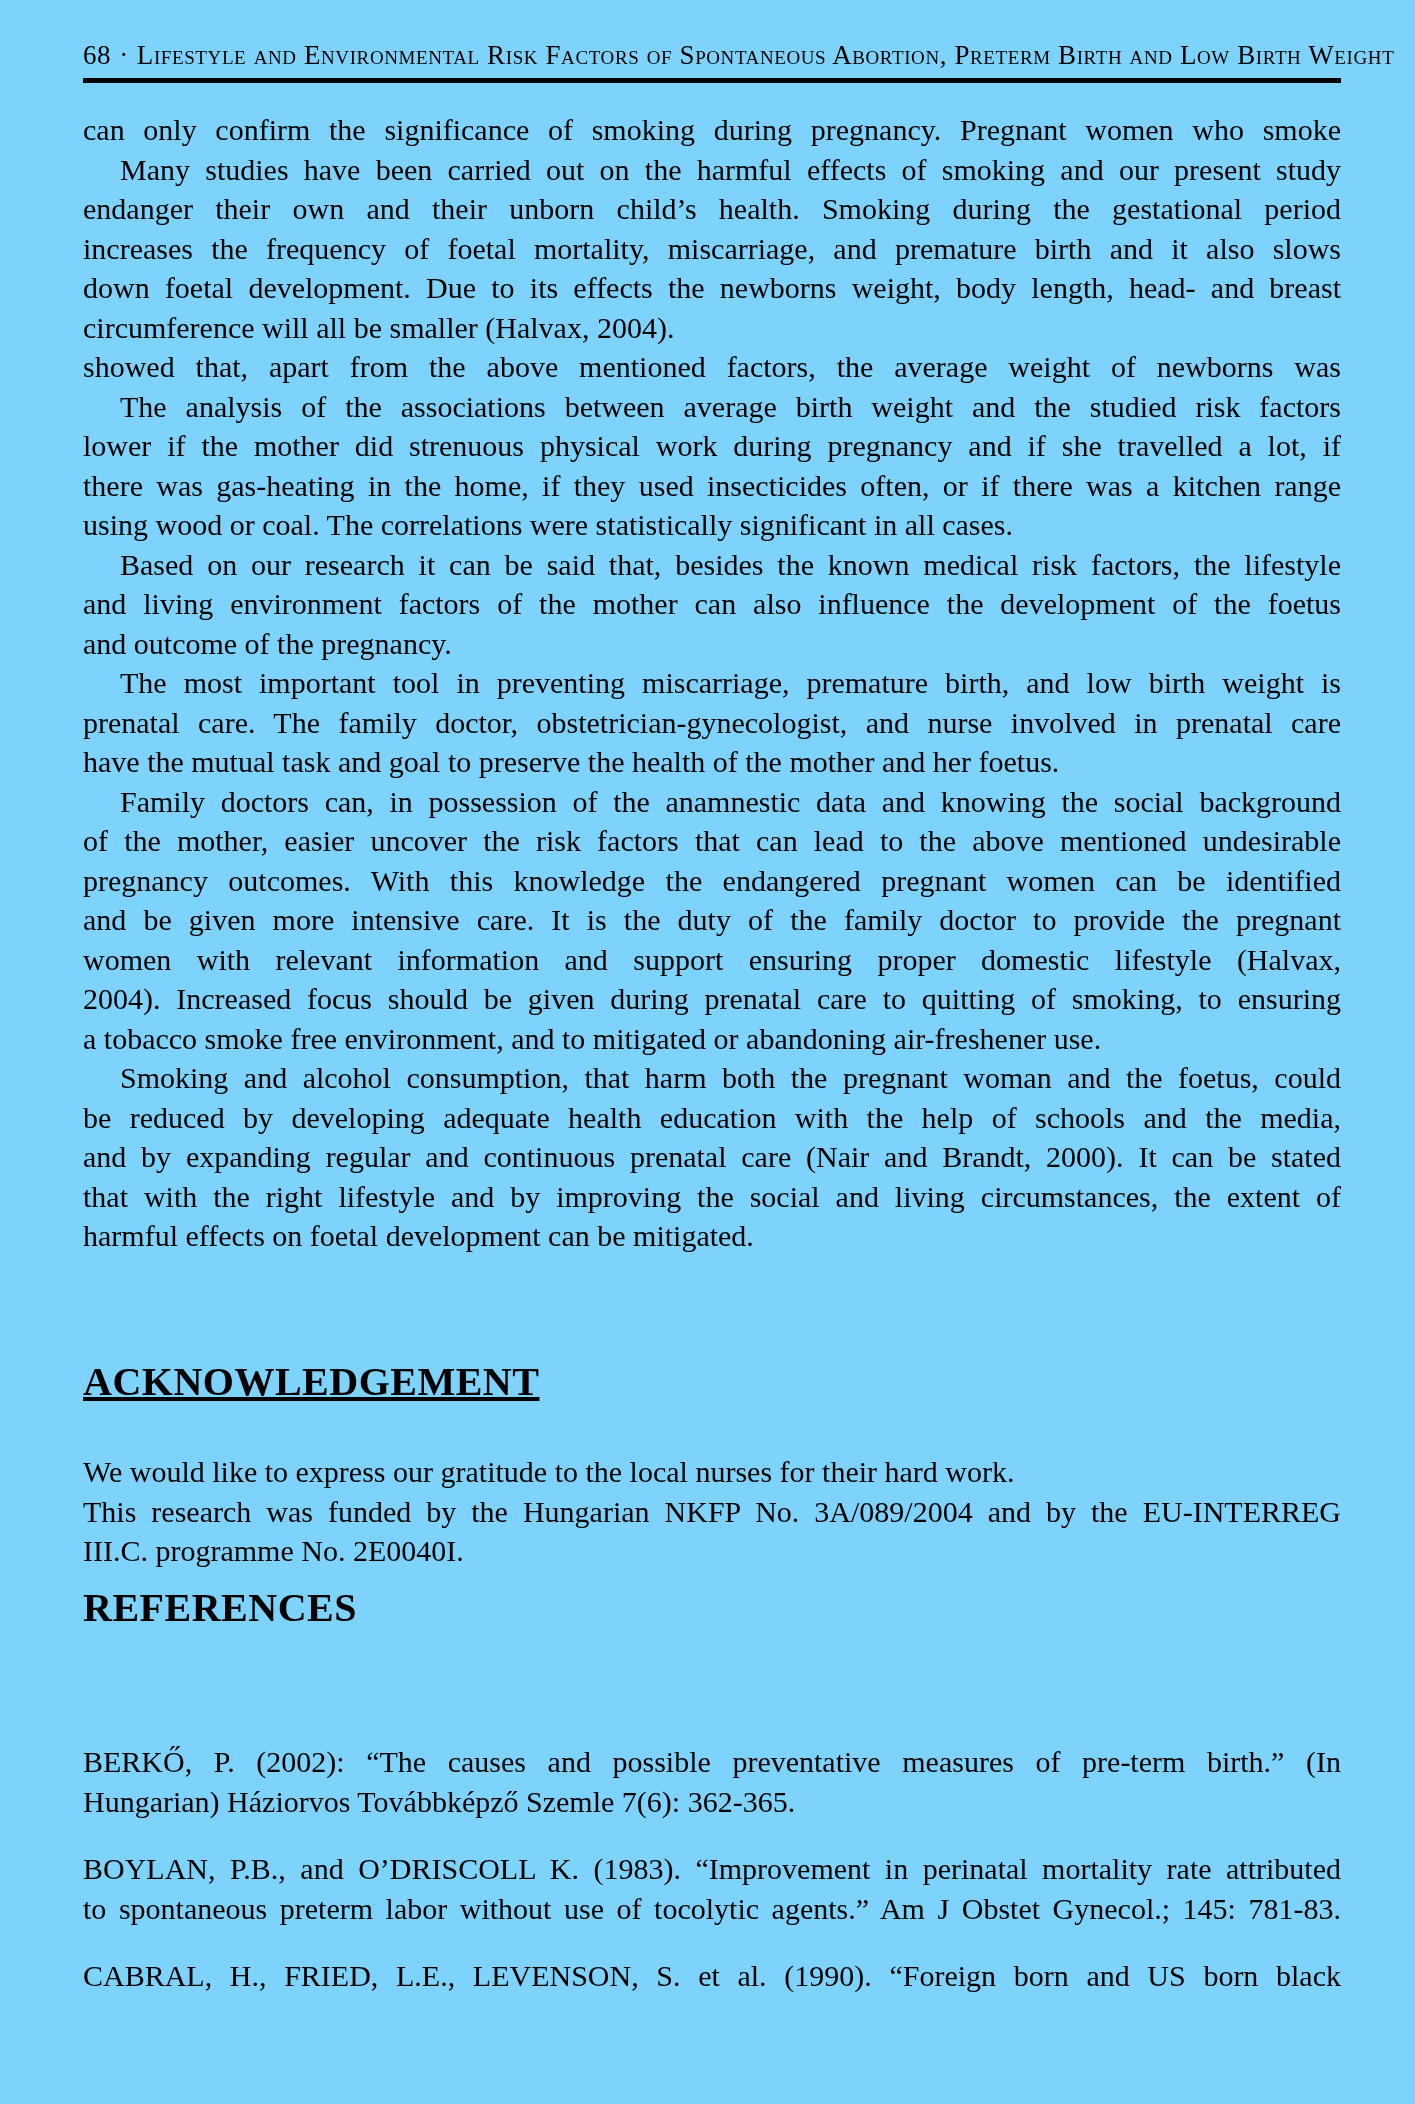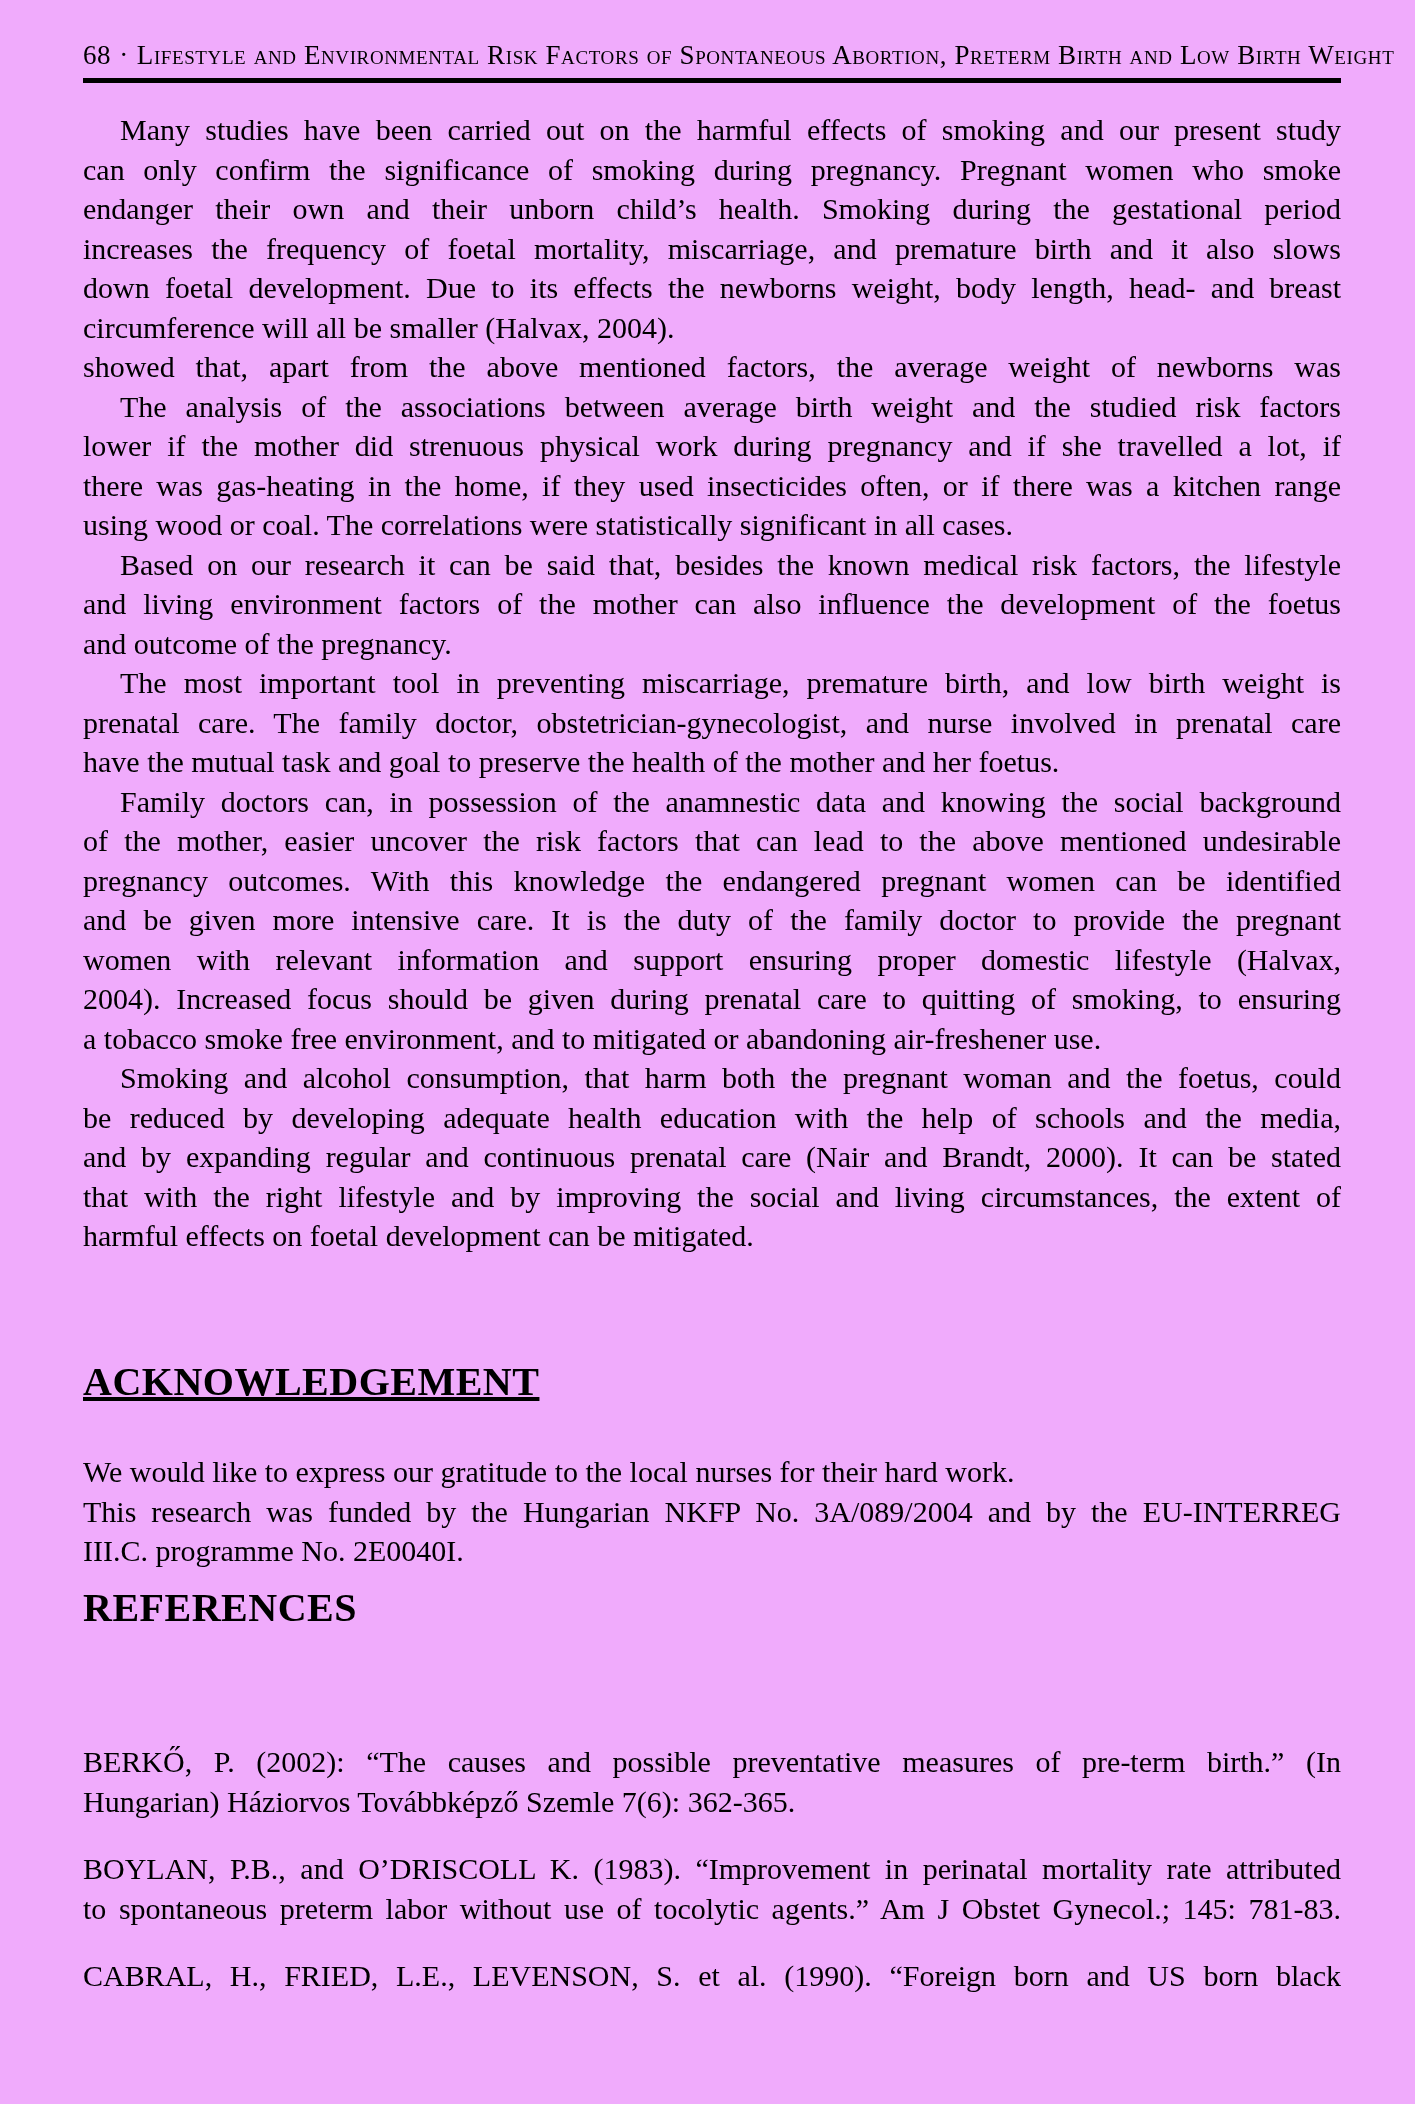--- a/index.html
+++ b/index.html
@@ -5,21 +5,21 @@
   html, body {
     margin: 0;
     padding: 0;
     background: #e8e8e8;
   }
   .page {
     position: relative;
     width: 1415px;
     height: 2104px;
     margin: 0 auto;
-    background: #f0abfc;
+    background: #7dd3fc;
     color: #000000;
     font-family: "Liberation Serif", "DejaVu Serif", serif;
     overflow: hidden;
   }
   .abs {
     position: absolute;
     left: 83px;
     width: 1258px;
   }
   
@@ -75,22 +75,22 @@
 <div class="page">
 
   <div class="abs header-line">
     <span>68</span><span class="sep">·</span><span>Lifestyle and Environmental Risk Factors of Spontaneous Abortion, Preterm Birth and Low Birth Weight</span>
   </div>
 
   <div class="header-rule"></div>
 
   <div class="abs body-text" id="body-text">
       <div class="paragraph">
+        <div class="line j">can only confirm the significance of smoking during pregnancy. Pregnant women who smoke</div>
         <div class="line j indent">Many studies have been carried out on the harmful effects of smoking and our present study</div>
-        <div class="line j">can only confirm the significance of smoking during pregnancy. Pregnant women who smoke</div>
         <div class="line j">endanger their own and their unborn child’s health. Smoking during the gestational period</div>
         <div class="line j">increases the frequency of foetal mortality, miscarriage, and premature birth and it also slows</div>
         <div class="line j">down foetal development. Due to its effects the newborns weight, body length, head- and breast</div>
         <div class="line">circumference will all be smaller (Halvax, 2004).</div>
       </div>
       <div class="paragraph">
         <div class="line j">showed that, apart from the above mentioned factors, the average weight of newborns was</div>
         <div class="line j indent">The analysis of the associations between average birth weight and the studied risk factors</div>
         <div class="line j">lower if the mother did strenuous physical work during pregnancy and if she travelled a lot, if</div>
         <div class="line j">there was gas-heating in the home, if they used insecticides often, or if there was a kitchen range</div>

